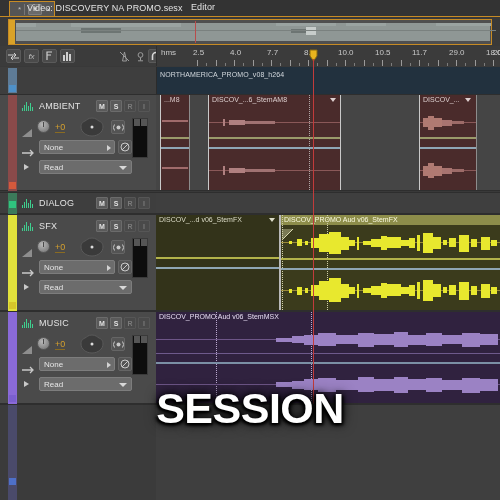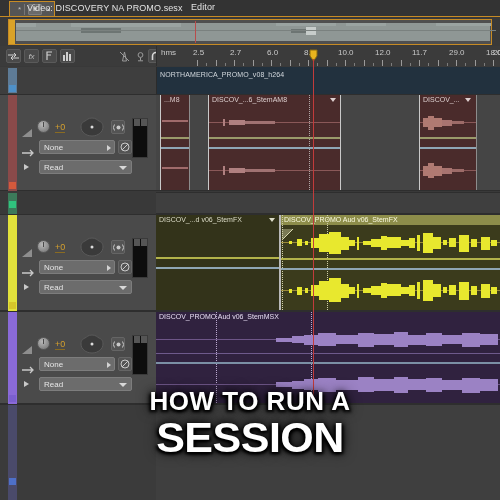--- a/index.html
+++ b/index.html
@@ -227,25 +227,25 @@
     <div class="tbtn" style="left:148px;">
       <svg width="10" height="10" viewBox="0 0 10 10">
           <path d="M1.5 9V5a3.5 3.5 0 017 0v4" stroke="#d8d8d8" fill="none" stroke-width="1.6"></path>
         </svg>
     </div>
   </div>
 
   <div class="ruler">
     <span class="rl" style="left:4px;">hms</span>
     <span class="rl" style="left:36px;">2.5</span>
-    <span class="rl" style="left:73px;">2.7</span>
-    <span class="rl" style="left:110px;">6.0</span>
+    <span class="rl" style="left:73px;">4.0</span>
+    <span class="rl" style="left:110px;">7.7</span>
     <span class="rl" style="left:147px;">8.0</span>
     <span class="rl" style="left:181px;">10.0</span>
-    <span class="rl" style="left:218px;">12.0</span>
+    <span class="rl" style="left:218px;">10.5</span>
     <span class="rl" style="left:255px;">11.7</span>
     <span class="rl" style="left:292px;">29.0</span>
     <span class="rl" style="left:329px;">18.0</span>
     <span class="rl" style="left:333px;left:336px;">20</span>
     <div class="tickM" style="left:40px;"></div>
       <div class="tickm" style="left:49px;"></div>
     <div class="tickM" style="left:59px;"></div>
       <div class="tickm" style="left:68px;"></div>
     <div class="tickM" style="left:77px;"></div>
       <div class="tickm" style="left:86px;"></div>
@@ -294,20 +294,37 @@
     <span class="vidlabel">Video Reference</span>
   </div>
   <div class="vidstrip">
       <div class="sq"></div>
     </div>
   <div class="vidclip">
     <span>NORTHAMERICA_PROMO_v08_h264</span>
   </div>
 
   <div class="thead" style="top:94px;height:97px;">
+    <div class="tname-row">
+      <div class="wav-ic">
+        <i style="left:0;height:3px;"></i>
+          <i style="left:2px;height:6px;"></i>
+          <i style="left:4px;height:9px;"></i>
+        <i style="left:6px;height:5px;"></i>
+          <i style="left:8px;height:8px;"></i>
+          <i style="left:10px;height:4px;"></i>
+      </div>
+      <span class="tname">AMBIENT</span>
+      <div class="msri">
+        <div class="b">M</div>
+        <div class="b">S</div>
+        <div class="b off">R</div>
+        <div class="b off">I</div>
+      </div>
+    </div>
     <div class="vol-row">
       <div class="fader-ic">
         <svg width="11" height="8" viewBox="0 0 11 8">
             <path d="M0 8L10 0v8z" fill="#8e8e8e"></path>
           </svg>
       </div>
       <div class="knob">
           <div class="nb"></div>
         </div>
       <span class="vval">+0</span>
@@ -405,26 +422,62 @@
         <b style="left:0;width:58px;height:1px;bottom:12px;background:#8a5858;"></b>
         <b style="left:3px;width:5px;height:10px;bottom:7px;background:#b07a72;"></b>
         <b style="left:8px;width:6px;height:15px;bottom:5px;background:#b07a72;"></b>
         <b style="left:14px;width:8px;height:10px;bottom:7px;background:#b07a72;"></b>
         <b style="left:22px;width:10px;height:6px;bottom:9px;background:#a87470;"></b>
         <b style="left:32px;width:12px;height:3px;bottom:11px;background:#9d6b68;"></b>
       </div>
     </div>
   </div>
 
+  <div class="thead collapsed" style="top:192px;height:22px;">
+    <div class="tname-row" style="top:4px;">
+      <div class="wav-ic">
+        <i style="left:0;height:3px;"></i>
+          <i style="left:2px;height:6px;"></i>
+          <i style="left:4px;height:9px;"></i>
+        <i style="left:6px;height:5px;"></i>
+          <i style="left:8px;height:8px;"></i>
+          <i style="left:10px;height:4px;"></i>
+      </div>
+      <span class="tname">DIALOG</span>
+      <div class="msri">
+        <div class="b">M</div>
+        <div class="b">S</div>
+        <div class="b off">R</div>
+        <div class="b off">I</div>
+      </div>
+    </div>
+  </div>
   <div class="tcolor" style="top:193px;height:21px;background:#3c7a5a;">
     <div class="sq" style="background:#2fc47e;bottom:6px;"></div>
   </div>
   <div class="lane" style="top:192px;height:22px;background:#3f3f3f;"></div>
 
   <div class="thead" style="top:214px;height:97px;">
+    <div class="tname-row">
+      <div class="wav-ic">
+        <i style="left:0;height:3px;"></i>
+          <i style="left:2px;height:6px;"></i>
+          <i style="left:4px;height:9px;"></i>
+        <i style="left:6px;height:5px;"></i>
+          <i style="left:8px;height:8px;"></i>
+          <i style="left:10px;height:4px;"></i>
+      </div>
+      <span class="tname">SFX</span>
+      <div class="msri">
+        <div class="b">M</div>
+        <div class="b">S</div>
+        <div class="b off">R</div>
+        <div class="b off">I</div>
+      </div>
+    </div>
     <div class="vol-row">
       <div class="fader-ic">
         <svg width="11" height="8" viewBox="0 0 11 8">
             <path d="M0 8L10 0v8z" fill="#8e8e8e"></path>
           </svg>
       </div>
       <div class="knob">
           <div class="nb"></div>
         </div>
       <span class="vval">+0</span>
@@ -545,20 +598,37 @@
         <b style="left:168px;width:7px;height:10px;bottom:9px;background:#e8e82e;"></b>
         <b style="left:178px;width:10px;height:18px;bottom:4px;background:#e8e82e;"></b>
         <b style="left:190px;width:6px;height:9px;bottom:9px;background:#e8e82e;"></b>
         <b style="left:200px;width:9px;height:14px;bottom:6px;background:#e8e82e;"></b>
         <b style="left:210px;width:6px;height:7px;bottom:10px;background:#e8e82e;"></b>
       </div>
     </div>
   </div>
 
   <div class="thead" style="top:311px;height:93px;">
+    <div class="tname-row">
+      <div class="wav-ic">
+        <i style="left:0;height:3px;"></i>
+          <i style="left:2px;height:6px;"></i>
+          <i style="left:4px;height:9px;"></i>
+        <i style="left:6px;height:5px;"></i>
+          <i style="left:8px;height:8px;"></i>
+          <i style="left:10px;height:4px;"></i>
+      </div>
+      <span class="tname">MUSIC</span>
+      <div class="msri">
+        <div class="b">M</div>
+        <div class="b">S</div>
+        <div class="b off">R</div>
+        <div class="b off">I</div>
+      </div>
+    </div>
     <div class="vol-row">
       <div class="fader-ic">
         <svg width="11" height="8" viewBox="0 0 11 8">
             <path d="M0 8L10 0v8z" fill="#8e8e8e"></path>
           </svg>
       </div>
       <div class="knob">
           <div class="nb"></div>
         </div>
       <span class="vval">+0</span>
@@ -657,17 +727,16 @@
     
     
     
     
   </div>
   <div class="mstrip"></div>
   <div class="msq"></div>
   <div class="mlane"></div>
 
   <div class="overlay">
-    <div class="ov-line ov1">HOW TO RUN A</div>
     <div class="ov-line ov3">SESSION</div>
   </div>
 
 </div>
 
 </body></html>

